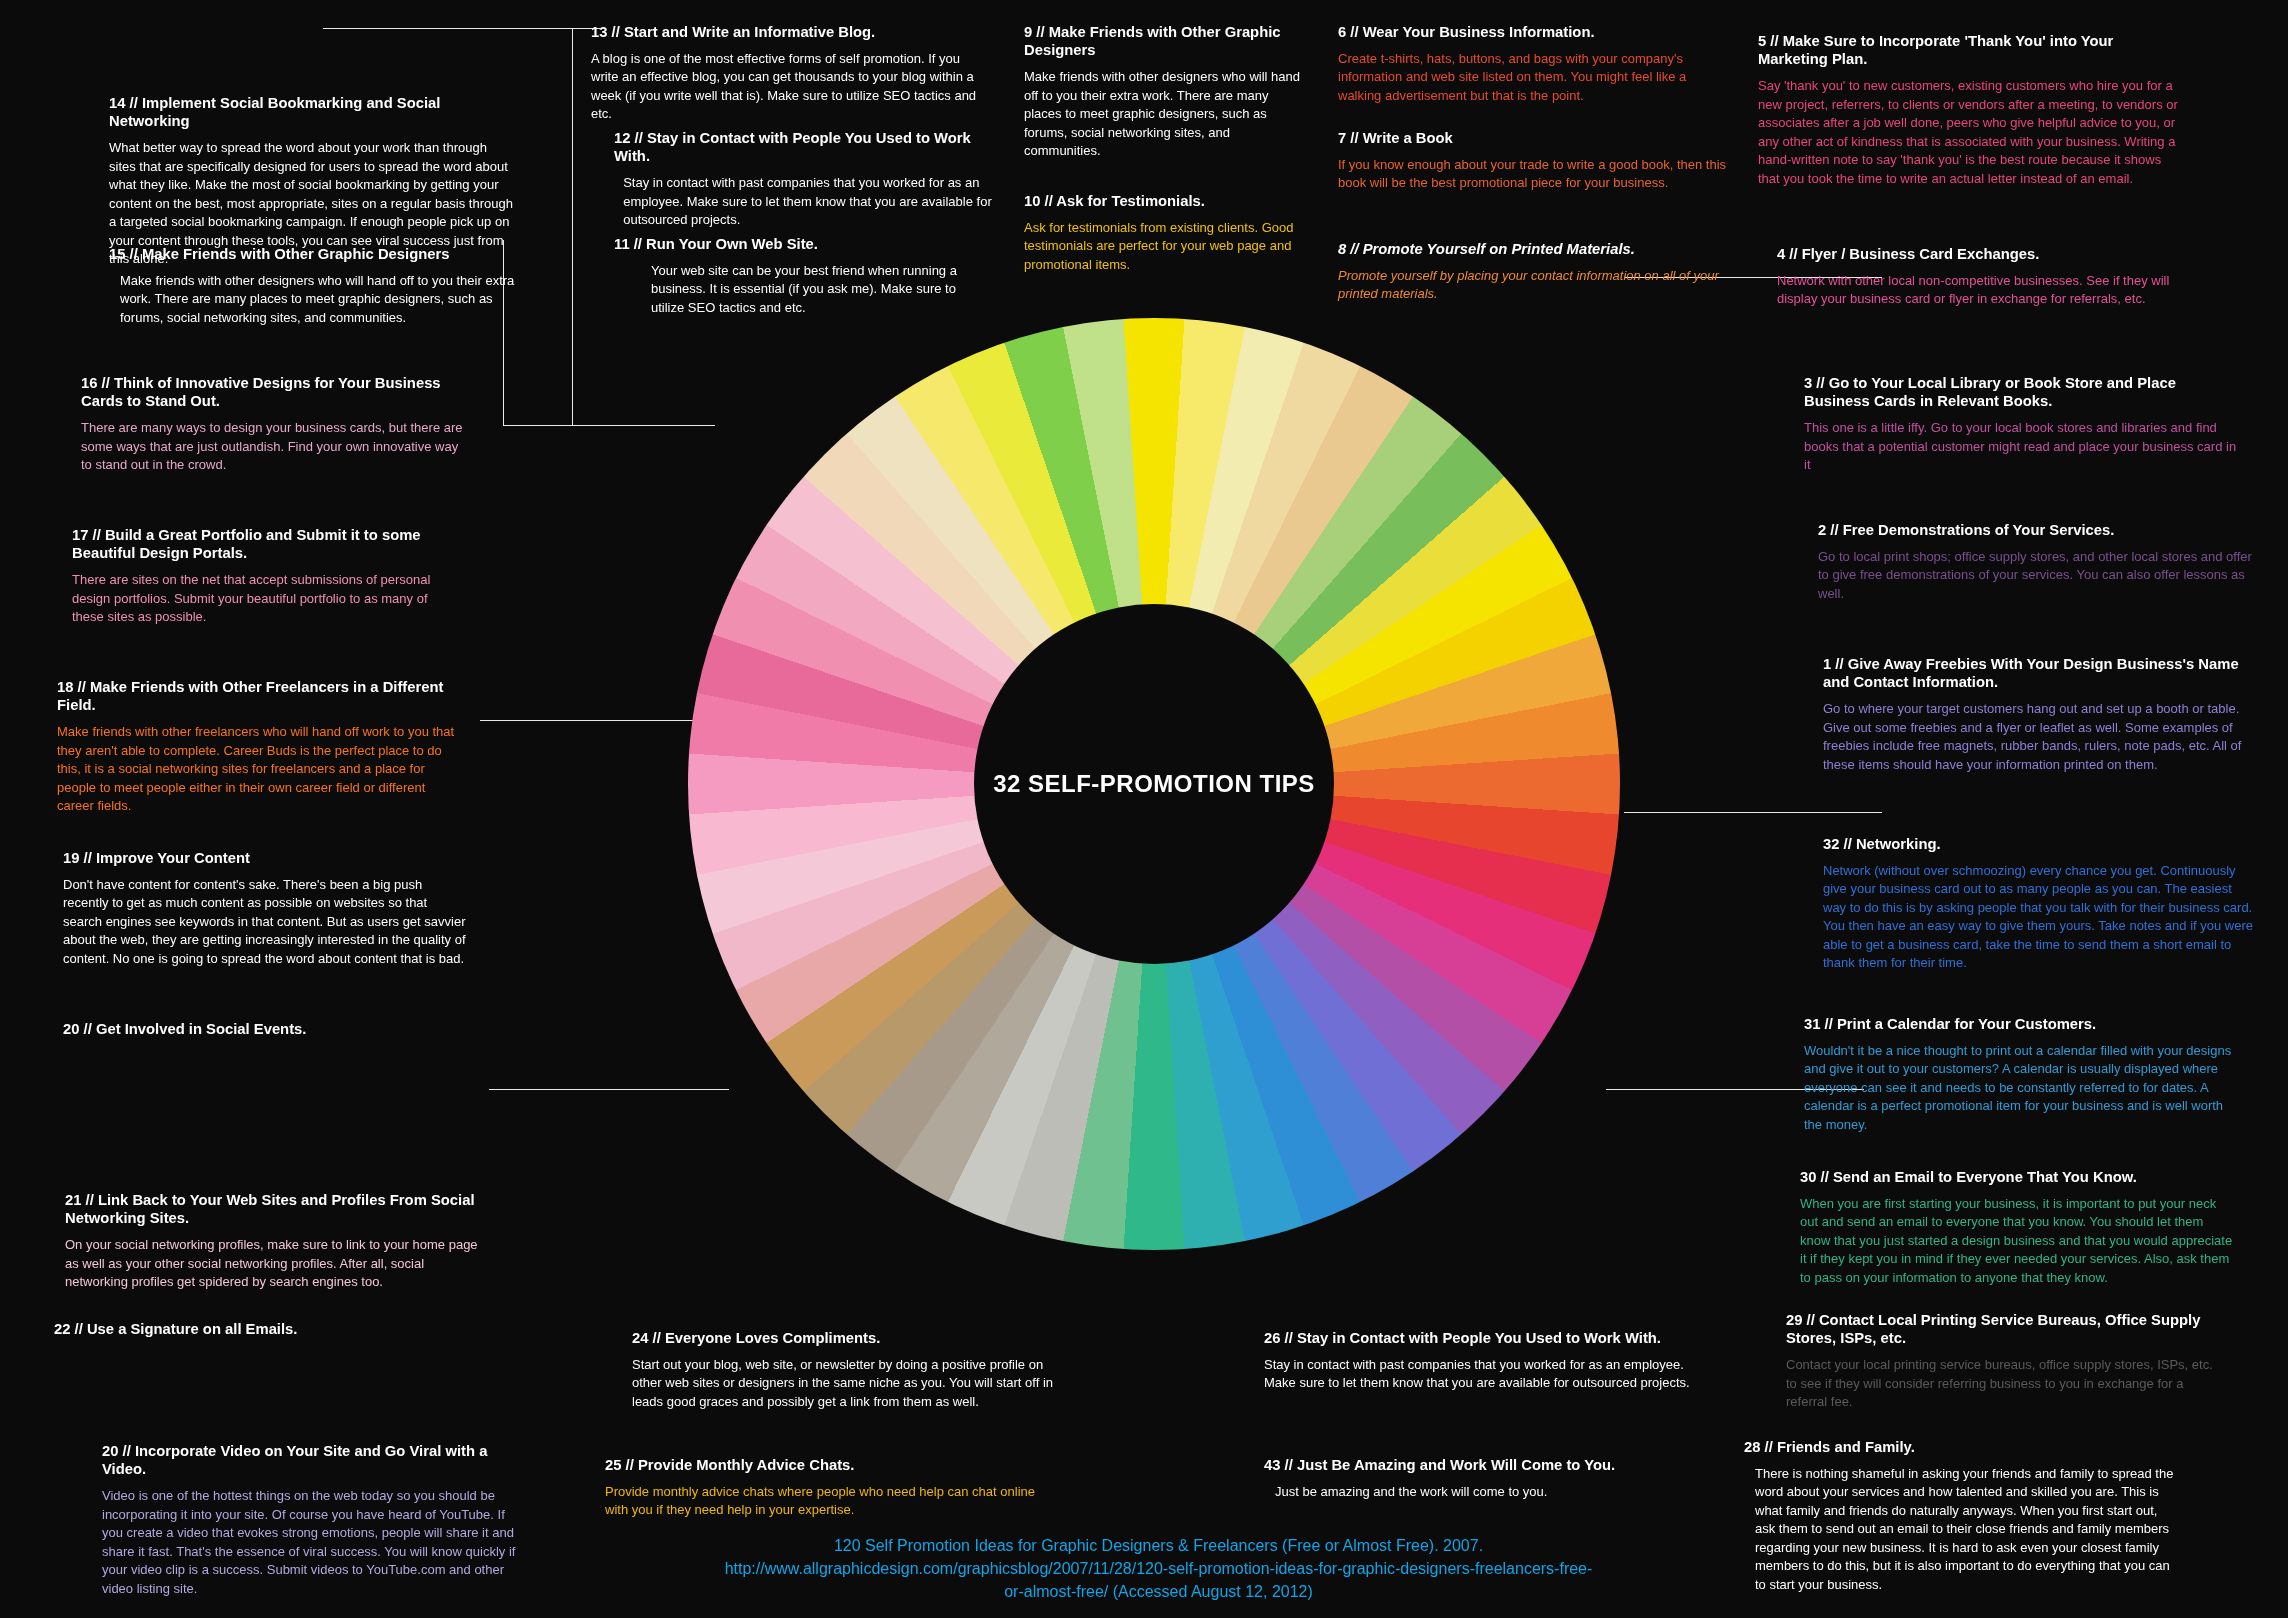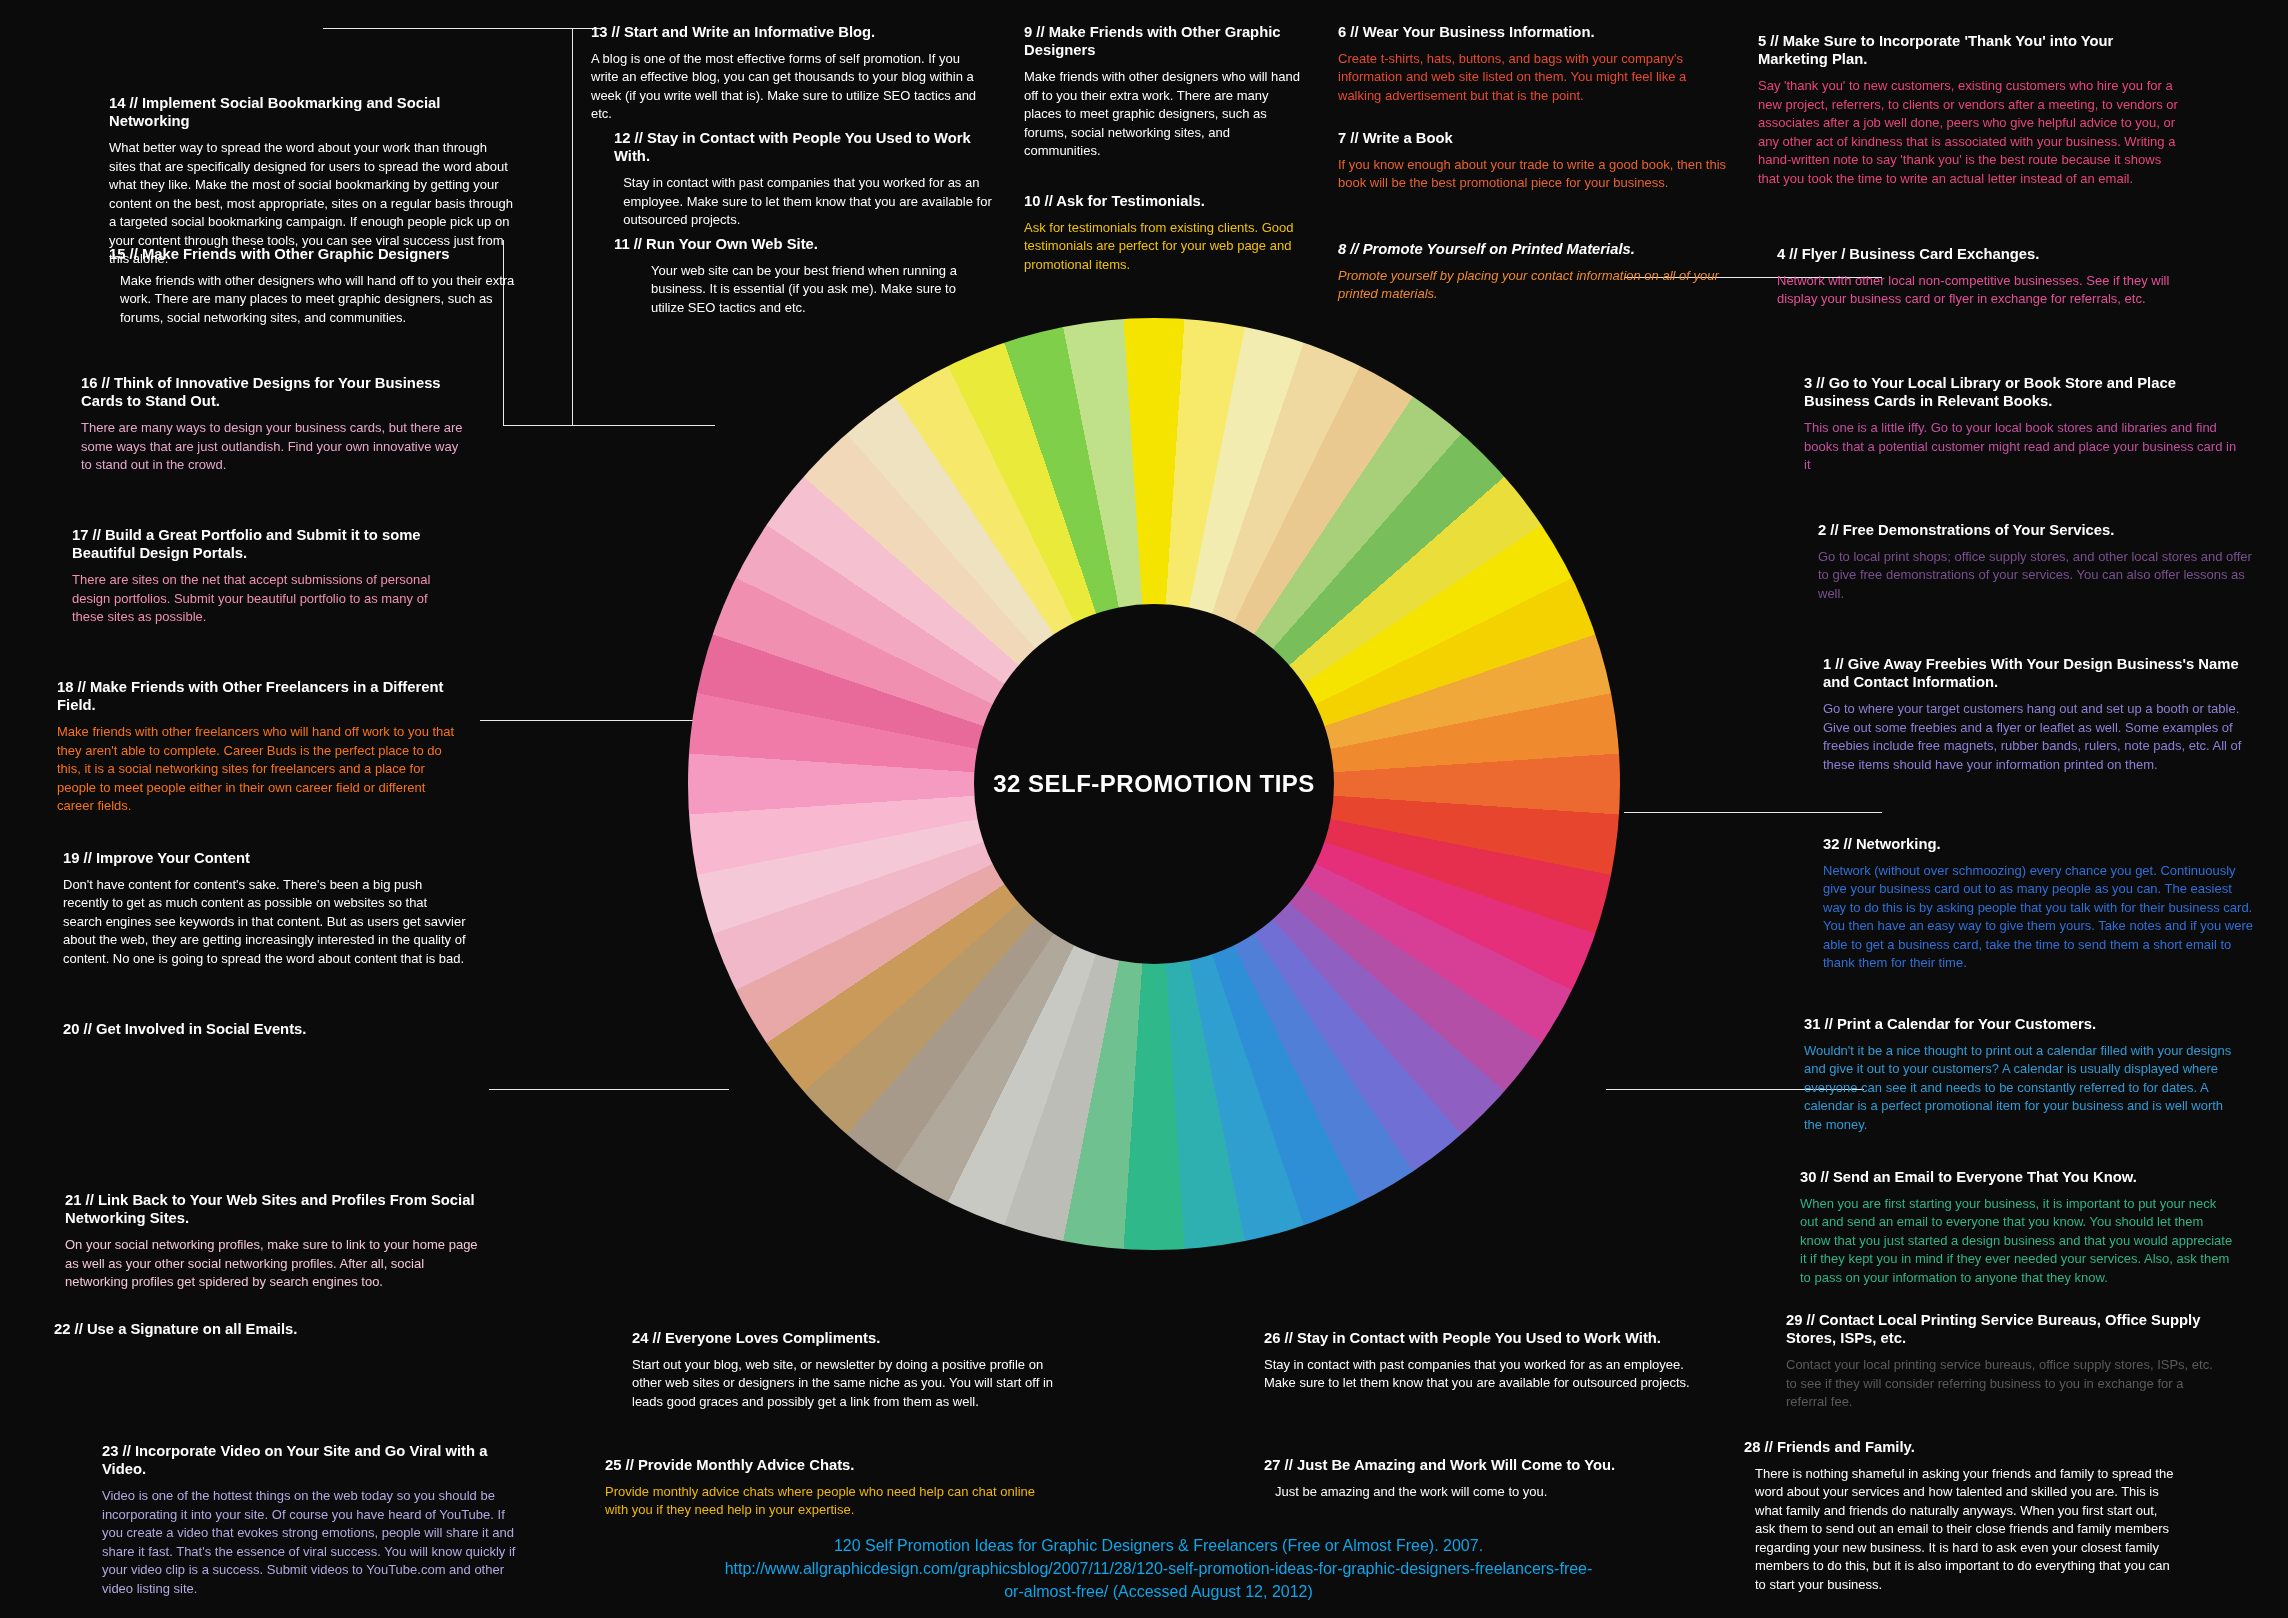--- a/index.html
+++ b/index.html
@@ -75,38 +75,38 @@
     <div class="hd">20 // Get Involved in Social Events.</div>
   </div>
   <div class="tip" style="left:65px;top:1191px;width:415px;">
     <div class="hd">21 // Link Back to Your Web Sites and Profiles From Social Networking Sites.</div>
     <div class="bd" style="color:#f3c6d8">On your social networking profiles, make sure to link to your home page as well as your other social networking profiles. After all, social networking profiles get spidered by search engines too.</div>
   </div>
   <div class="tip" style="left:54px;top:1320px;width:415px;">
     <div class="hd">22 // Use a Signature on all Emails.</div>
   </div>
   <div class="tip" style="left:102px;top:1442px;width:425px;">
-    <div class="hd">23 // Incorporate Video on Your Site and Go Viral with a Video.</div>
+    <div class="hd">20 // Incorporate Video on Your Site and Go Viral with a Video.</div>
     <div class="bd" style="color:#b3a8e0">Video is one of the hottest things on the web today so you should be incorporating it into your site. Of course you have heard of YouTube. If you create a video that evokes strong emotions, people will share it and share it fast. That's the essence of viral success. You will know quickly if your video clip is a success. Submit videos to YouTube.com and other video listing site.</div>
   </div>
 
   <div class="tip" style="left:632px;top:1329px;width:434px;">
     <div class="hd">24 // Everyone Loves Compliments.</div>
     <div class="bd" style="color:#ffffff">Start out your blog, web site, or newsletter by doing a positive profile on other web sites or designers in the same niche as you. You will start off in leads good graces and possibly get a link from them as well.</div>
   </div>
   <div class="tip" style="left:605px;top:1456px;width:434px;">
     <div class="hd">25 // Provide Monthly Advice Chats.</div>
     <div class="bd" style="color:#f0b800">Provide monthly advice chats where people who need help can chat online with you if they need help in your expertise.</div>
   </div>
   <div class="tip" style="left:1264px;top:1329px;width:434px;">
     <div class="hd">26 // Stay in Contact with People You Used to Work With.</div>
     <div class="bd" style="color:#ffffff">Stay in contact with past companies that you worked for as an employee. Make sure to let them know that you are available for outsourced projects.</div>
   </div>
   <div class="tip" style="left:1264px;top:1456px;width:434px;">
-    <div class="hd">27 // Just Be Amazing and Work Will Come to You.</div>
+    <div class="hd">43 // Just Be Amazing and Work Will Come to You.</div>
     <div class="bd" style="color:#ffffff;padding-left:11px;">Just be amazing and the work will come to you.</div>
   </div>
 
   <div class="tip" style="left:1744px;top:1438px;width:434px;">
     <div class="hd">28 // Friends and Family.</div>
     <div class="bd" style="color:#ffffff;padding-left:11px;">There is nothing shameful in asking your friends and family to spread the word about your services and how talented and skilled you are. This is what family and friends do naturally anyways. When you first start out, ask them to send out an email to their close friends and family members regarding your new business. It is hard to ask even your closest family members to do this, but it is also important to do everything that you can to start your business.</div>
   </div>
   <div class="tip" style="left:1786px;top:1311px;width:434px;">
     <div class="hd">29 // Contact Local Printing Service Bureaus, Office Supply Stores, ISPs, etc.</div>
     <div class="bd" style="color:#5a5a5a">Contact your local printing service bureaus, office supply stores, ISPs, etc. to see if they will consider referring business to you in exchange for a referral fee.</div>

